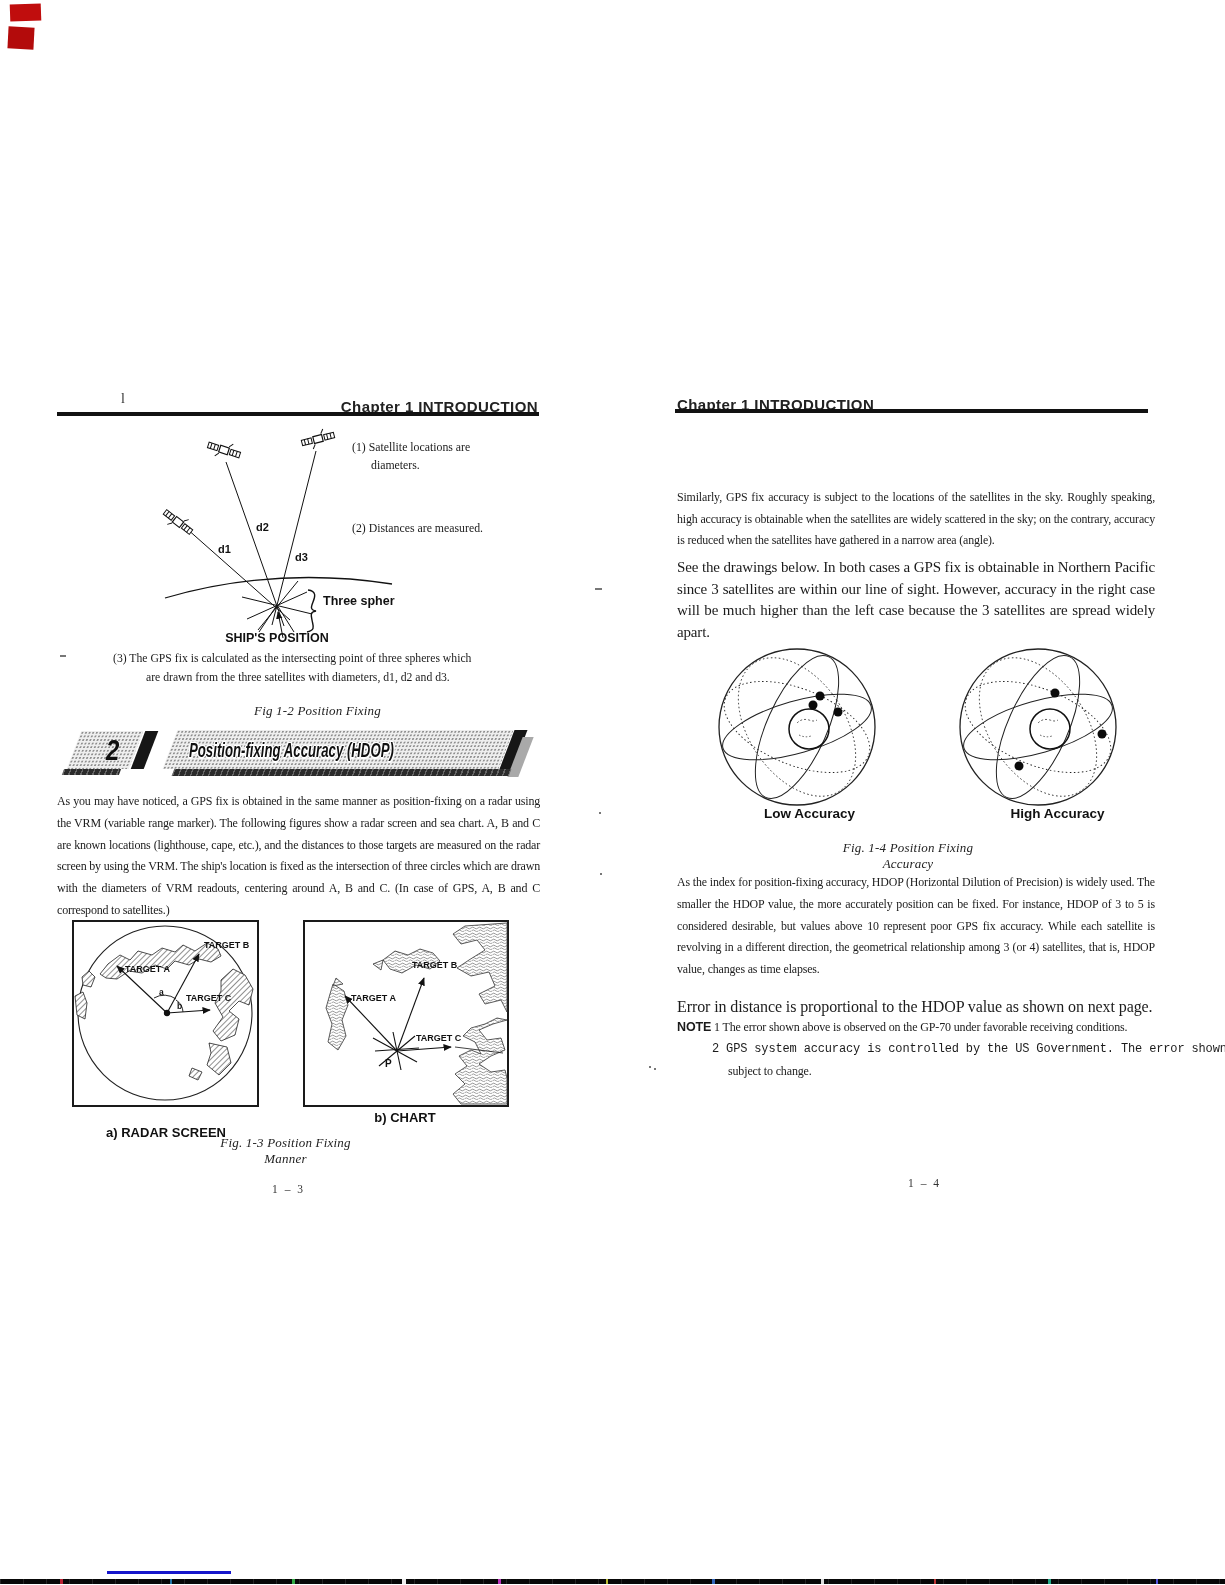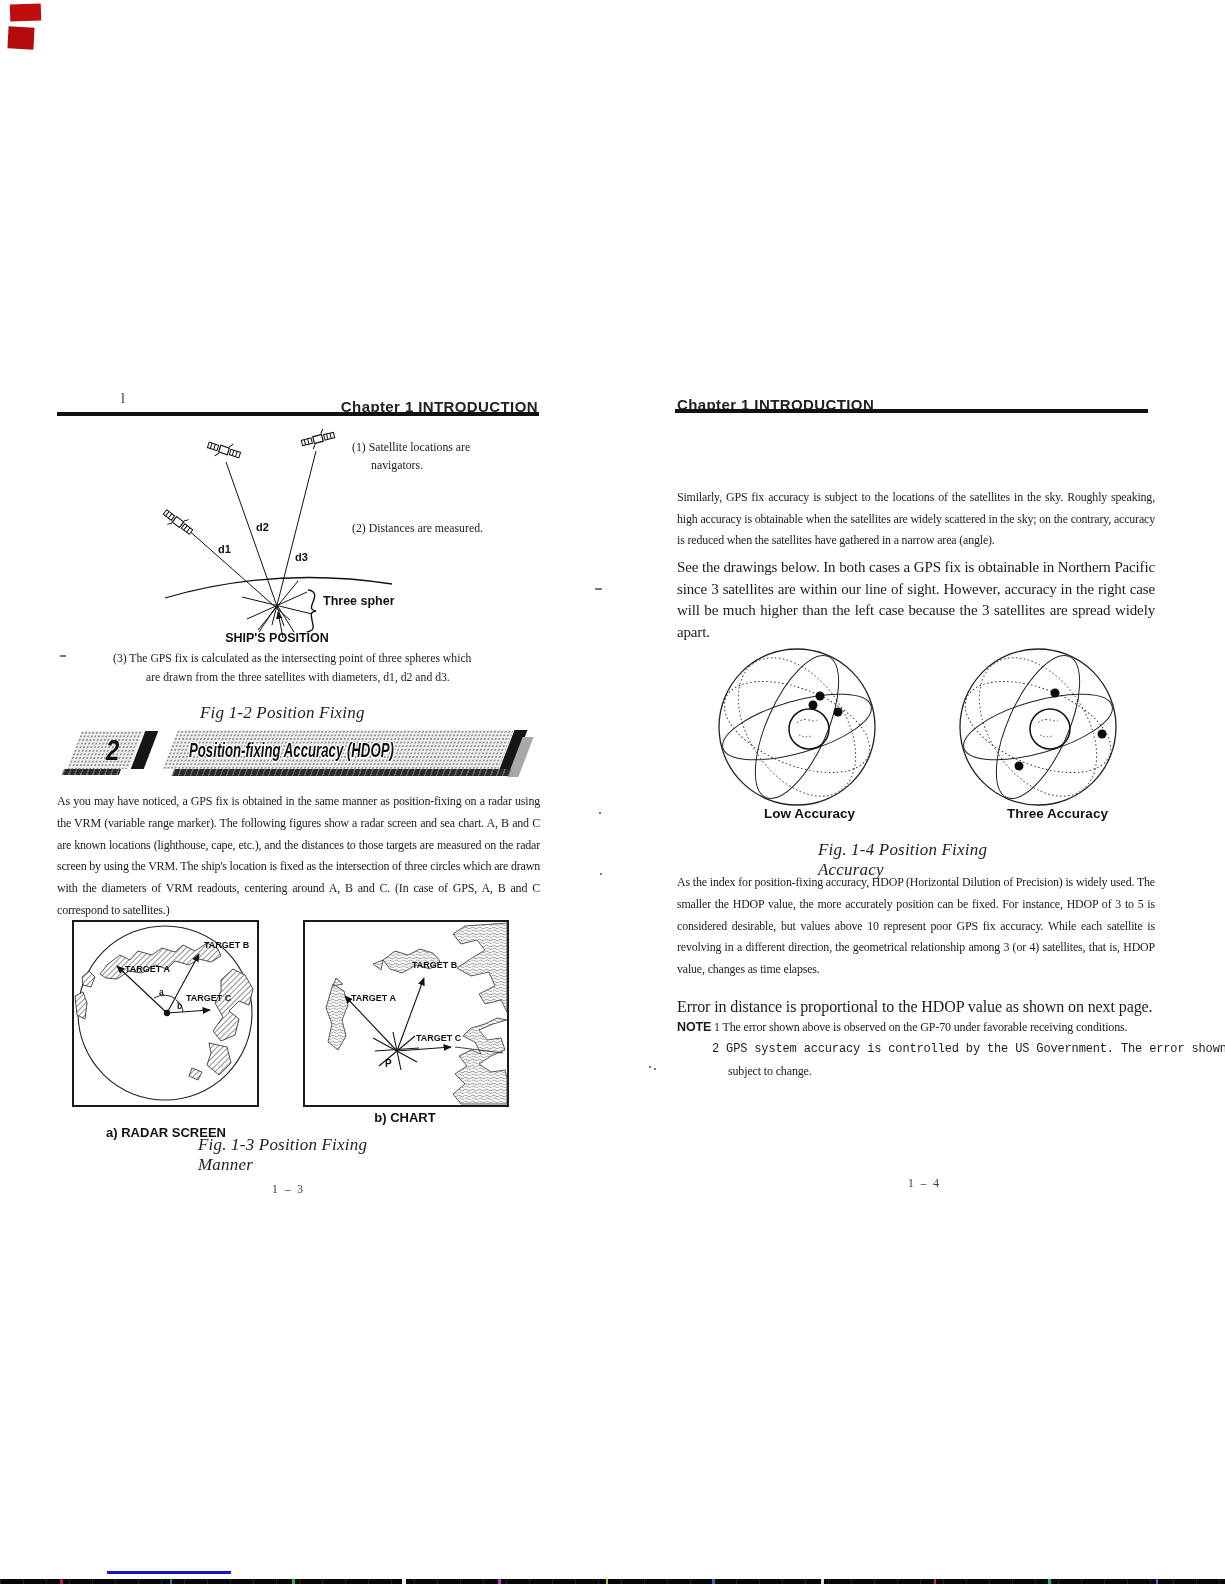--- a/index.html
+++ b/index.html
@@ -4,21 +4,21 @@
 <style>
   html,body{margin:0;padding:0;background:#ffffff;}
   #page{position:relative;width:1225px;height:1585px;background:#ffffff;overflow:hidden;
         color:#1c1c1c;font-family:"Liberation Serif",serif;}
   .abs{position:absolute;}
   .serif{font-family:"Liberation Serif",serif;}
   .sans{font-family:"Liberation Sans",sans-serif;}
   .just{text-align:justify;font-size:12px;line-height:21.8px;letter-spacing:-0.2px;color:#1b1b1b;}
   .hdr{font-family:"Liberation Sans",sans-serif;font-size:15px;font-weight:700;letter-spacing:0.4px;color:#222;}
   .rule{background:#121212;}
-  .figcap{font-style:italic;font-size:17px;color:#222;letter-spacing:0.2px;}
+  .figcap{font-style:italic;font-size:13px;color:#222;text-align:center;letter-spacing:0.2px;}
   .boxcap{font-family:"Liberation Sans",sans-serif;font-weight:700;font-size:13px;color:#111;text-align:center;}
   .acc-label{font-family:"Liberation Sans",sans-serif;font-weight:700;font-size:13.5px;color:#111;text-align:center;}
   .pagenum{font-size:11.5px;letter-spacing:2px;color:#333;}
   .ann{font-size:11.8px;color:#1b1b1b;}
   .skew{position:absolute;transform:skewX(-21deg);}
   .halftone{background-color:#efefef;
     background-image:radial-gradient(circle,#8e8e8e 0.9px,rgba(0,0,0,0) 1.1px);
     background-size:3.6px 3.6px;}
   .mottle{background-color:#2b2b2b;
     background-image:repeating-linear-gradient(90deg,rgba(255,255,255,0.28) 0 1.5px,rgba(0,0,0,0) 1.5px 6px);}
@@ -123,21 +123,21 @@
       <path d="M258 170 C 267 171 265 177 263 182 C 261 187 260 190 266 191 C 260 192 261 195 262 200 C 263 206 266 210 257 212" fill="none" stroke-width="1.4"></path>
     </g>
     <text class="svg-lbl" x="168" y="133" font-size="11">d1</text>
     <text class="svg-lbl" x="206" y="111" font-size="11">d2</text>
     <text class="svg-lbl" x="245" y="141" font-size="11">d3</text>
     <text class="svg-lbl" x="273" y="185" font-size="12.5">Three spheres</text>
     <text class="svg-lbl" x="227" y="222" font-size="12.5" text-anchor="middle">SHIP'S POSITION</text>
   </svg>
 
   <div class="abs ann" style="left:352px;top:440px;">(1) Satellite locations are</div>
-  <div class="abs ann" style="left:371px;top:458px;">navigators.</div>
+  <div class="abs ann" style="left:371px;top:458px;">diameters.</div>
   <div class="abs ann" style="left:352px;top:521px;">(2) Distances are measured.</div>
 
   <div class="abs serif" style="left:113px;top:652px;font-size:11.7px;white-space:nowrap;">(3) The GPS fix is calculated as the intersecting point of three spheres which</div>
   <div class="abs serif" style="left:146px;top:671px;font-size:11.7px;white-space:nowrap;">are drawn from the three satellites with diameters, d1, d2 and d3.</div>
 
   <div class="abs figcap" style="left:200px;top:703px;width:235px;">Fig 1-2  Position Fixing</div>
 
   <div>
     <div class="skew halftone" style="left:74px;top:731px;width:62px;height:38px;"></div>
     <div class="skew" style="left:138px;top:731px;width:13px;height:38px;background:#161616;"></div>
@@ -244,21 +244,21 @@
       <path d="M102 108 q6 3 12 1" stroke="#333" stroke-width="0.8" stroke-dasharray="1.5,2"></path>
     </g>
     <g fill="#0a0a0a">
       <circle cx="117" cy="66" r="4.5"></circle>
       <circle cx="164" cy="107" r="4.5"></circle>
       <circle cx="81" cy="139" r="4.5"></circle>
     </g>
   </svg>
 
   <div class="abs acc-label" style="left:737px;top:806px;width:145px;">Low Accuracy</div>
-  <div class="abs acc-label" style="left:985px;top:806px;width:145px;">Three Accuracy</div>
+  <div class="abs acc-label" style="left:985px;top:806px;width:145px;">High Accuracy</div>
   <div class="abs figcap" style="left:818px;top:840px;width:180px;">Fig. 1-4  Position Fixing Accuracy</div>
 
   <div class="abs just serif" style="left:677px;top:872px;width:478px;font-size:11.9px;letter-spacing:-0.15px;line-height:21.8px;">As the index for position-fixing accuracy, HDOP (Horizontal Dilution of Precision) is widely used.  The smaller the HDOP value, the more accurately position can be fixed.  For instance, HDOP of 3 to 5 is considered desirable, but values above 10 represent poor GPS fix accuracy.  While each satellite is revolving in a different direction, the geometrical relationship among 3 (or 4) satellites, that is, HDOP value, changes as time elapses.</div>
   <div class="abs serif" style="left:677px;top:998px;font-size:16px;letter-spacing:-0.1px;white-space:nowrap;">Error in distance is proportional to the HDOP value as shown on next page.</div>
 
   <div class="abs note-line" style="left:677px;top:1020px;">
     <span class="sans" style="font-weight:700;font-size:12.5px;">NOTE</span><span> 1 The error shown above is observed on the GP-70 under favorable receiving conditions.</span>
   </div>
   <div class="abs note-line" style="left:712px;top:1042px;font-family:Liberation Mono, monospace;">2 GPS system accuracy is controlled by the US Government.  The error shown above is</div>
   <div class="abs note-line" style="left:728px;top:1064px;">subject to change.</div>

